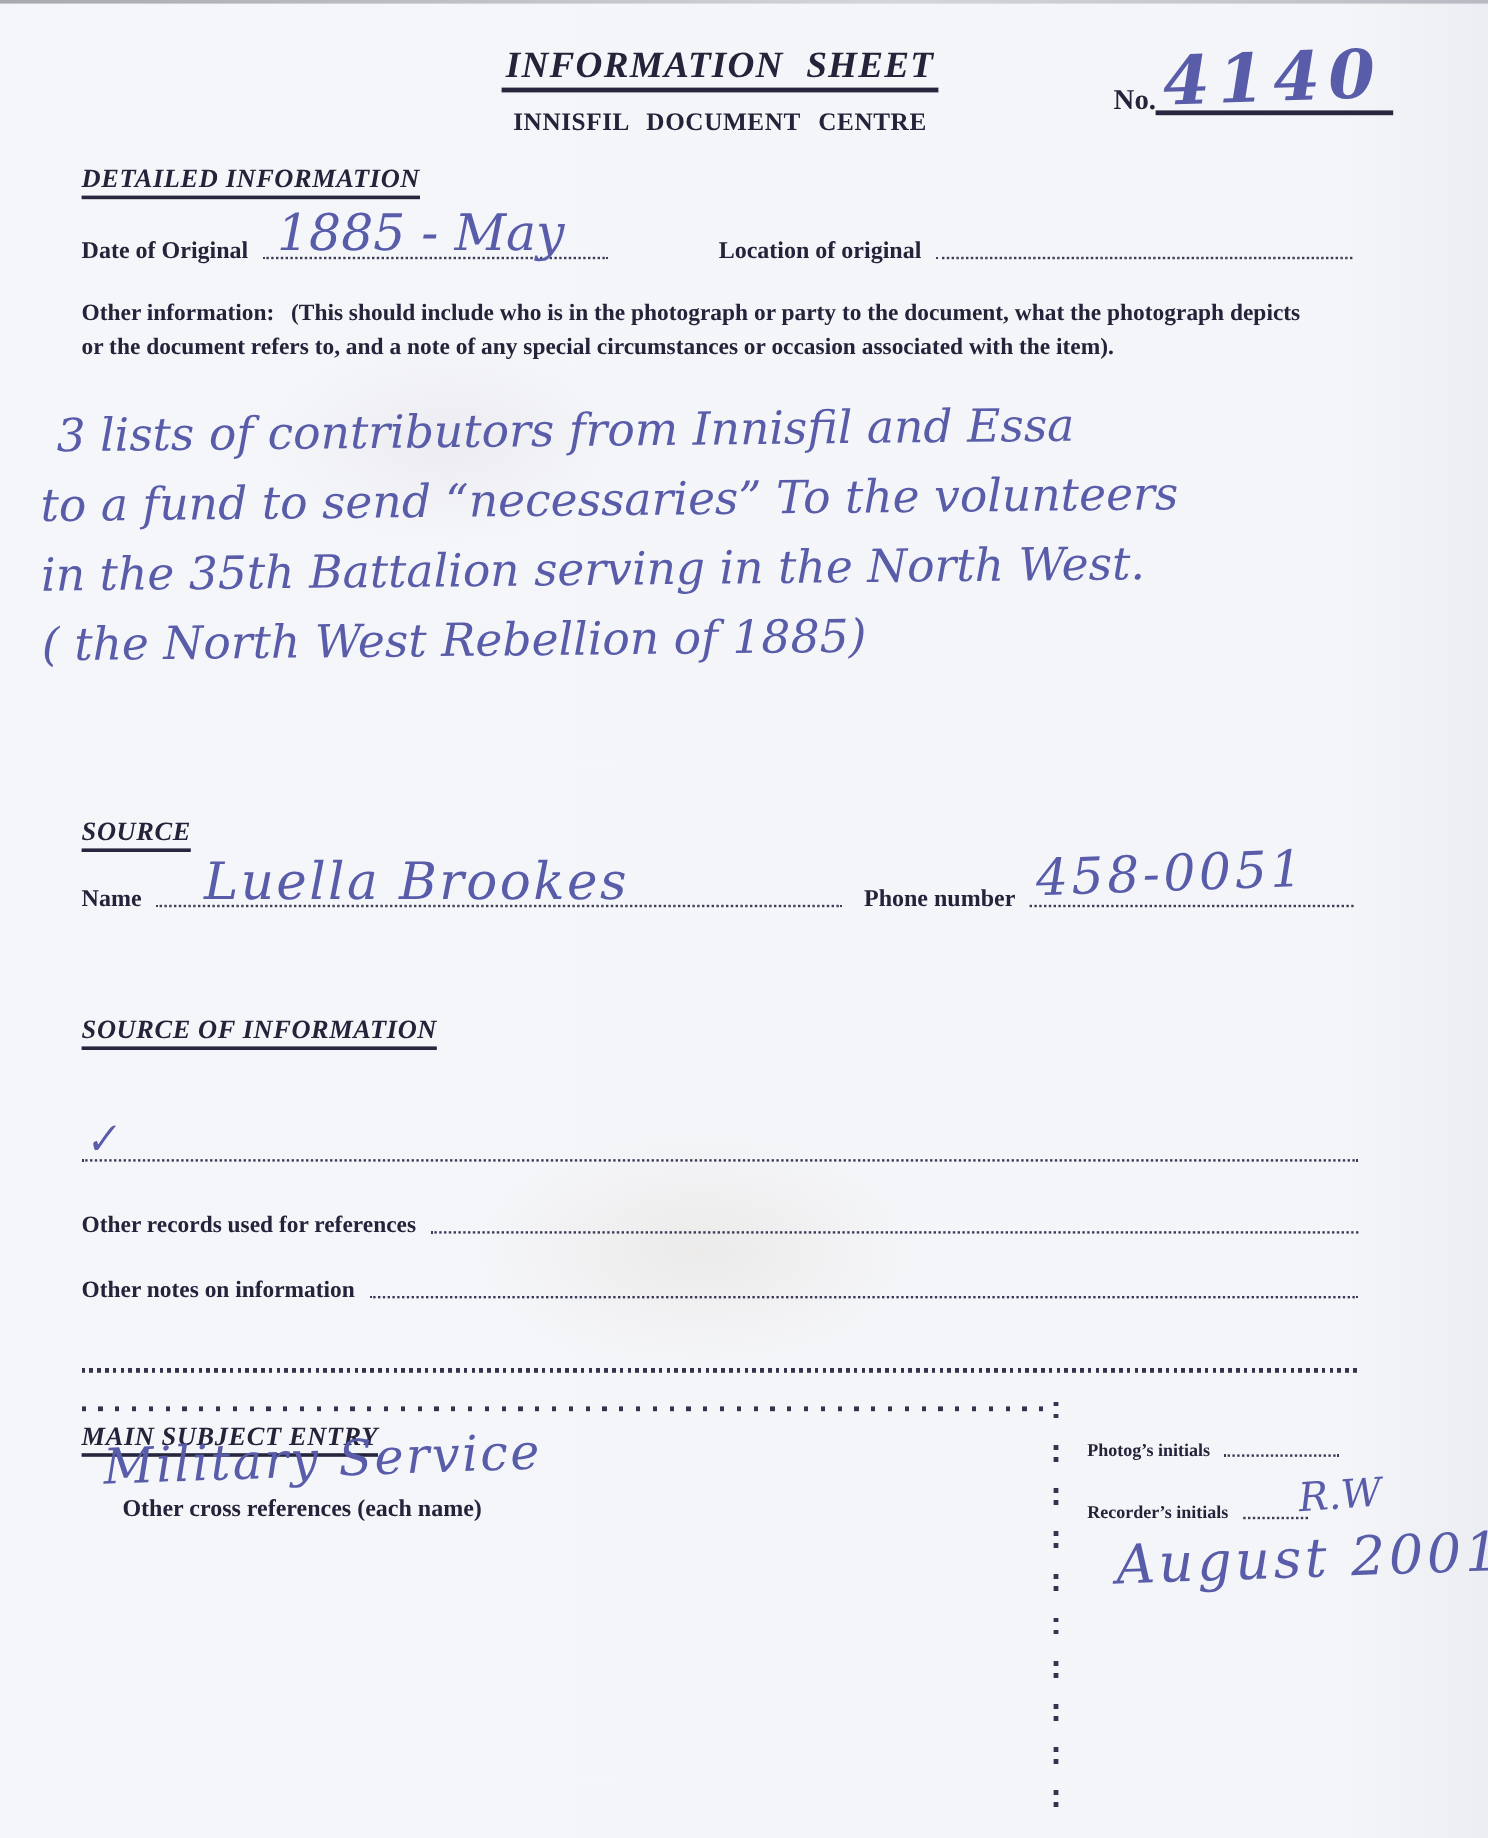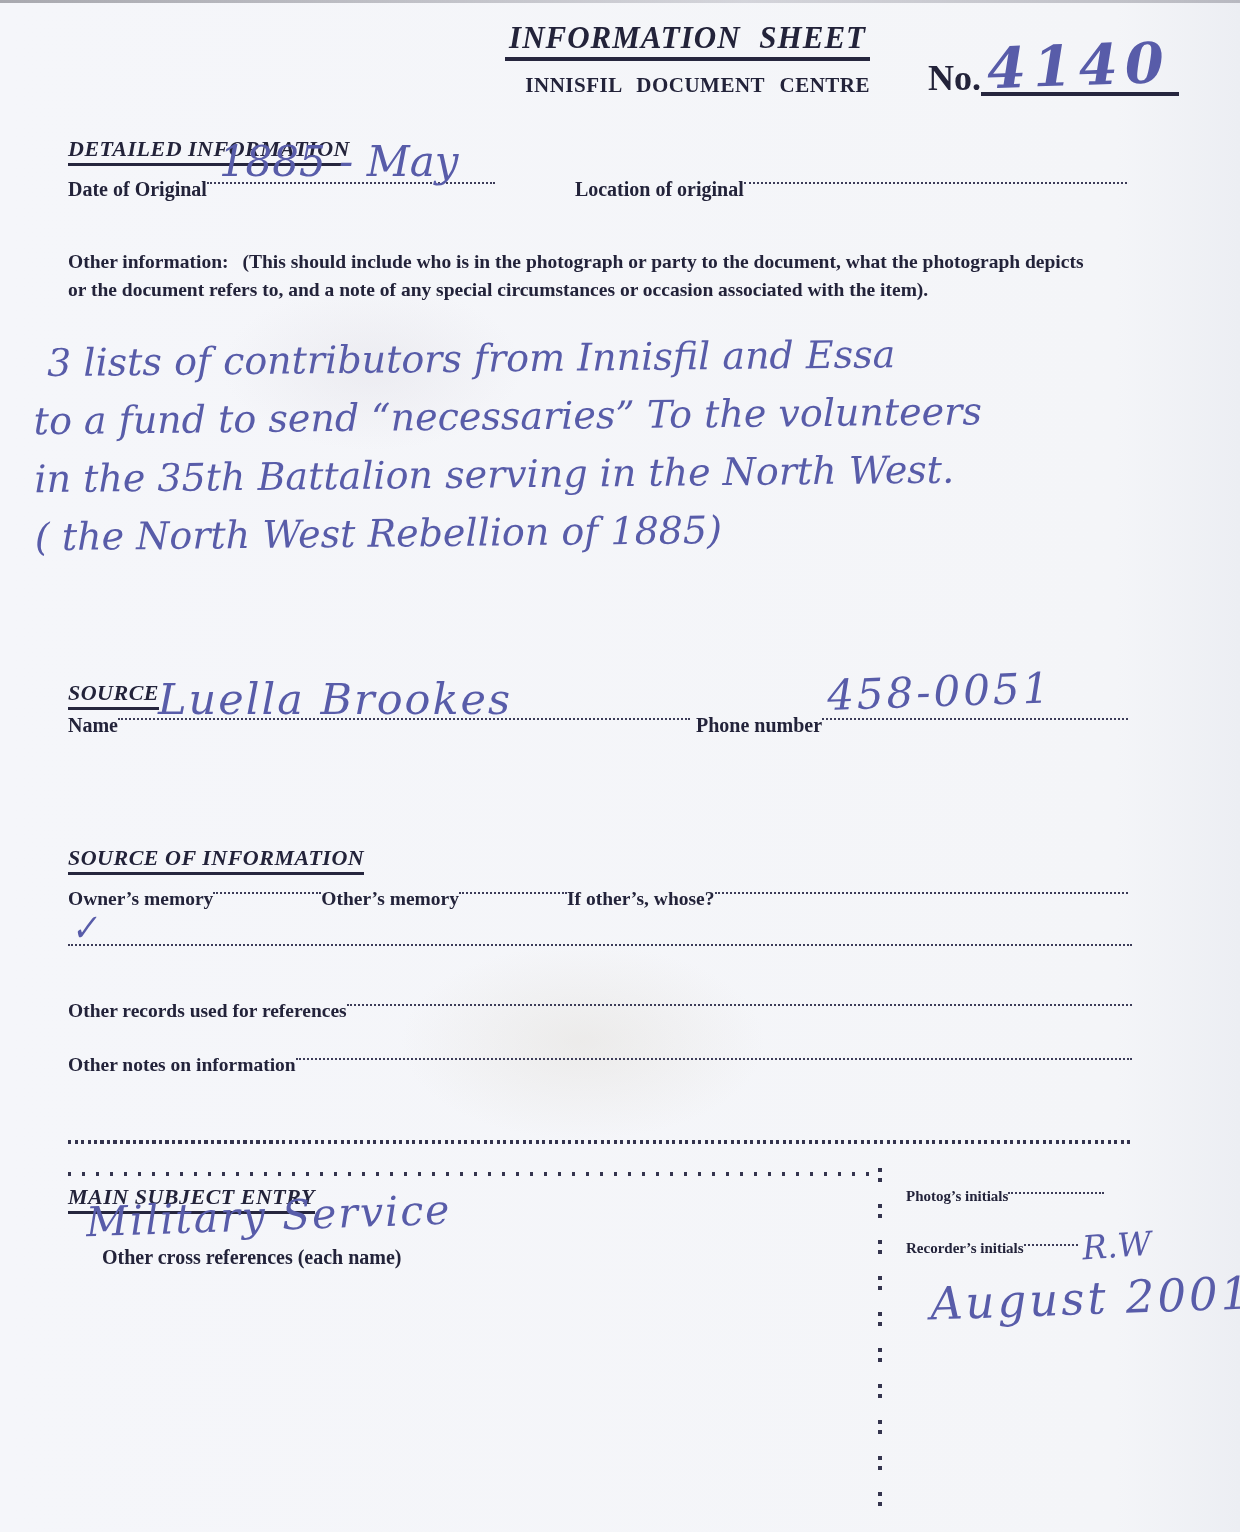--- a/index.html
+++ b/index.html
@@ -10,30 +10,30 @@
       radial-gradient(ellipse 200px 110px at 30% 24%, rgba(220,218,226,0.35), transparent 75%),
       linear-gradient(90deg,#f5f6fa 0%,#f4f5f8 90%,#eceef3 100%);
     font-family:"Liberation Serif",serif;
   }
   .top-edge{position:absolute;top:0;left:0;right:0;height:3px;background:linear-gradient(90deg,#6a6a72,#b9b9c2 60%,#8d8d97);opacity:.55;}
   .printed{color:#23233a;font-weight:700;}
   .hand{
     font-family:"DejaVu Serif",serif;font-style:italic;color:#585ca9;
     font-weight:400;white-space:nowrap;
   }
-  .title-wrap{position:absolute;left:330;top:20px;left:330px;width:540px;text-align:right;}
+  .title-wrap{position:absolute;left:330;top:36px;left:330px;width:540px;text-align:center;}
   .title{display:inline-block;font-size:31px;font-style:italic;letter-spacing:1px;word-spacing:10px;border-bottom:4px solid #26263e;padding:0 4px 1px 4px;}
   .subtitle{font-size:21px;letter-spacing:0.5px;word-spacing:9px;margin-top:12px;}
   .no-wrap{position:absolute;left:928px;top:34px;display:flex;align-items:flex-end;}
-  .no-label{font-size:36px;line-height:1;text-align:center;}
+  .no-label{font-size:24px;line-height:1;text-align:center;}
   .no-line{display:inline-block;width:198px;border-bottom:4px solid #26263e;text-align:center;height:58px;position:relative;}
   .no-value{position:absolute;left:6px;bottom:2px;font-size:56px;line-height:0.85;letter-spacing:7px;transform:rotate(-2deg);font-weight:700;}
   .sec-heading{position:absolute;font-size:22px;font-style:italic;letter-spacing:0.5px;}
   .sec-heading span{display:inline-block;border-bottom:3px solid #26263e;padding-bottom:1px;}
-  .row{position:absolute;display:flex;align-items:flex-start;}
+  .row{position:absolute;display:flex;align-items:flex-end;gap:12px;}
   .label{font-size:20px;white-space:nowrap;line-height:1.1;}
   .label-sm{font-size:19.5px;white-space:nowrap;line-height:1.1;}
   .dots{display:inline-block;height:4px;margin-bottom:4px;border-bottom:2.5px dotted #3c3c58;position:relative;}
   .grow{flex:1 1 auto;}
   .para{position:absolute;font-size:19.5px;line-height:1.45;}
   .para .inst{margin-left:14px;}
   .notes{position:absolute;left:34px;top:328px;width:1190px;transform:rotate(-0.6deg);}
   .notes div{font-size:38px;line-height:58px;height:58px;}
   .hw-over{position:absolute;bottom:0;left:12px;}
   .hw-date{font-size:42px;bottom:-4px;}
@@ -103,28 +103,20 @@
     <span class="dots grow">
       <span class="hand hw-over hw-phone">458-0051</span>
     </span>
   </div>
 
 
   <div class="sec-heading printed" style="left:68px;top:845px;">
     <span>SOURCE OF INFORMATION</span>
   </div>
 
-  <div class="row" style="left:68px;top:888px;right:112px;height:32px;">
-    <span class="label-sm printed">Owner’s memory</span>
-    <span class="dots" style="width:108px;"></span>
-    <span class="label-sm printed">Other’s memory</span>
-    <span class="dots" style="width:108px;"></span>
-    <span class="label-sm printed">If other’s, whose?</span>
-    <span class="dots grow"></span>
-  </div>
 
   <div class="row" style="left:68px;top:940px;right:108px;height:32px;">
     <span class="dots grow">
       <span class="hand hw-over hw-check">✓</span>
     </span>
   </div>
 
   <div class="row" style="left:68px;top:1000px;right:108px;height:32px;">
     <span class="label-sm printed">Other records used for references</span>
     <span class="dots grow"></span>

